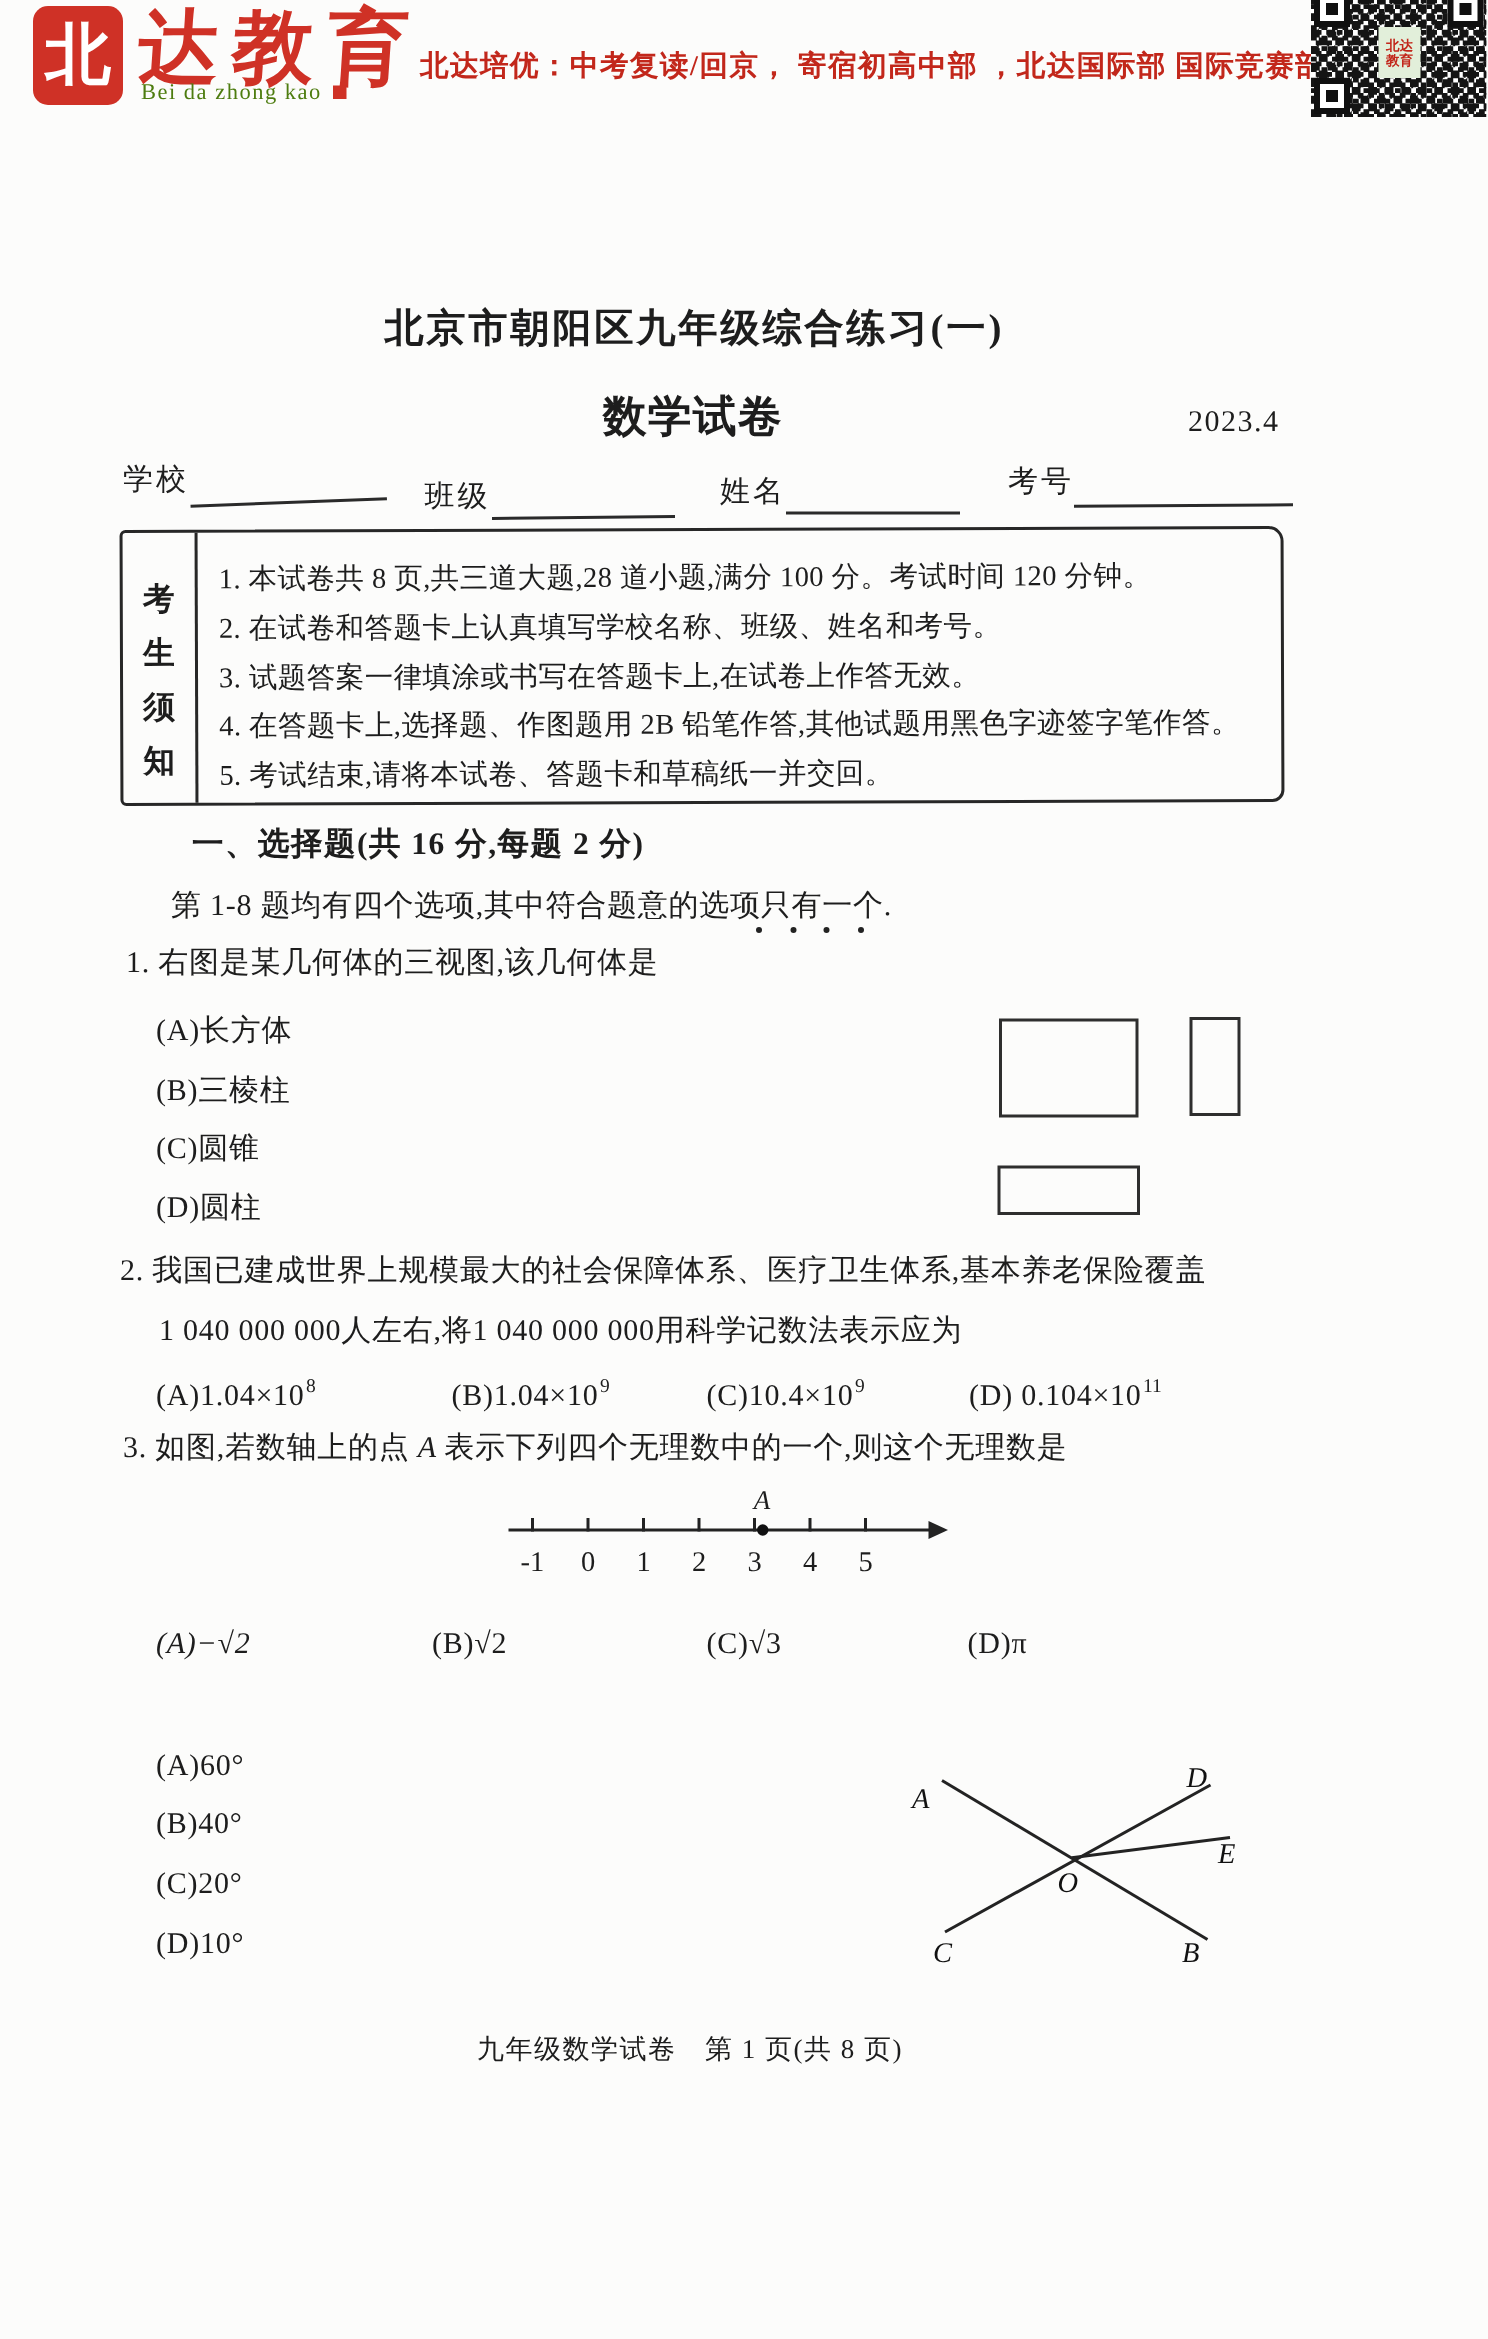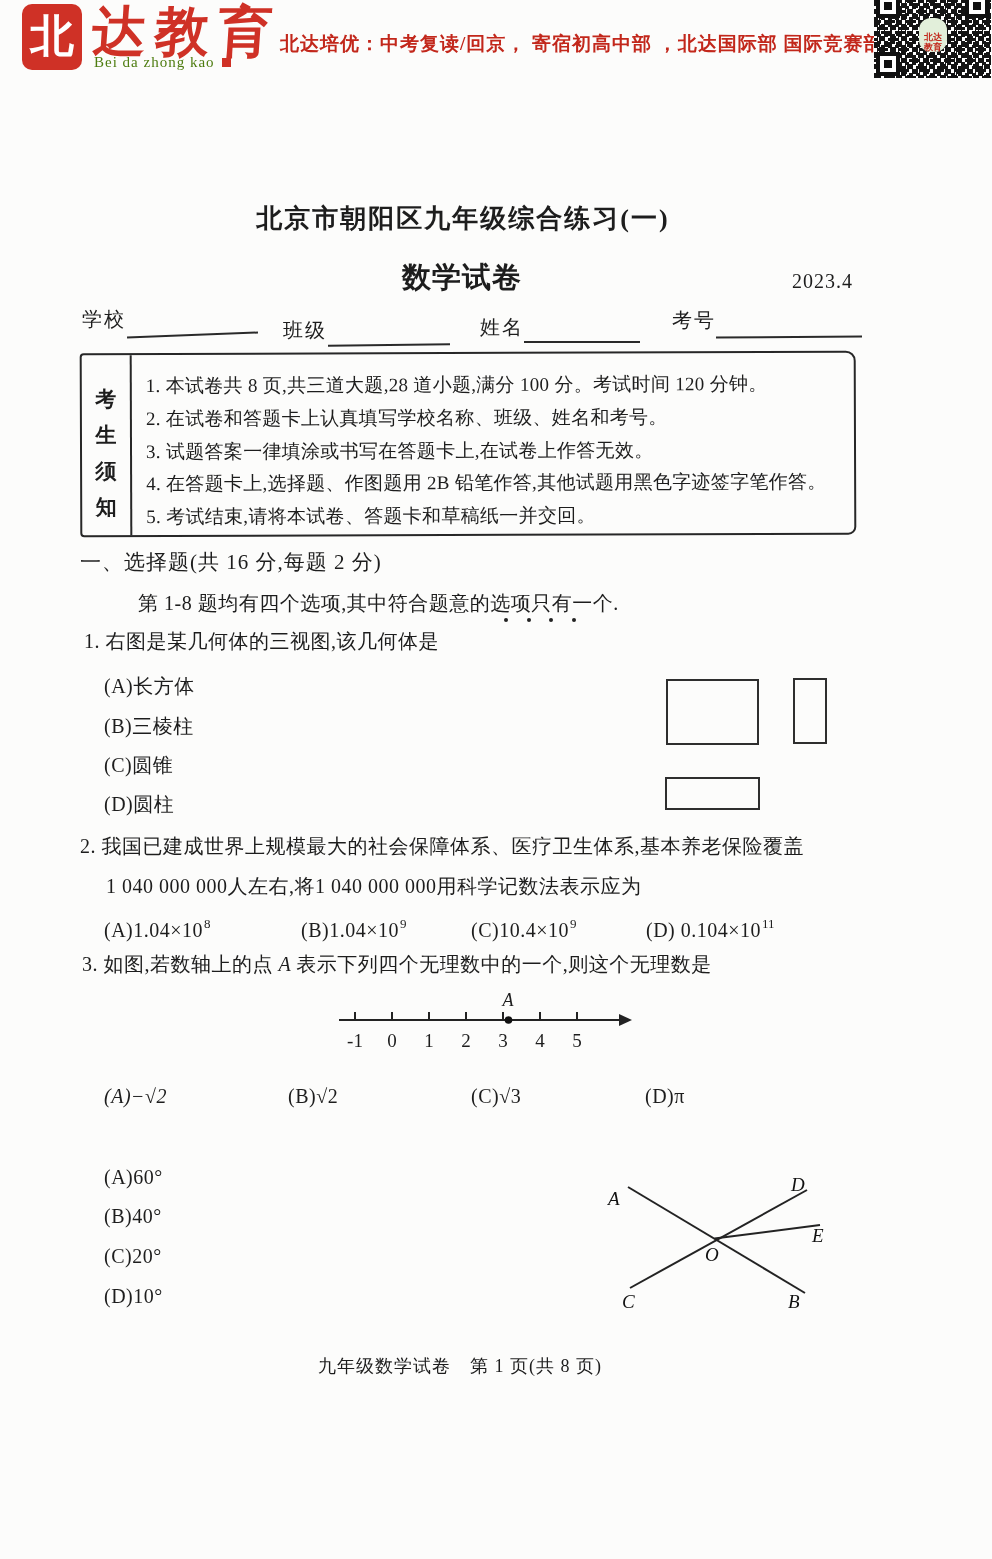--- a/index.html
+++ b/index.html
@@ -31,22 +31,22 @@
   .qr-noise {
     position:absolute; inset:0;
     background:
       repeating-conic-gradient(#141414 0% 25%, transparent 0% 50%) 0 0/11px 11px,
       repeating-conic-gradient(#141414 0% 25%, #ffffff 0% 50%) 0 0/7px 7px;
   }
   .qr-finder { position:absolute; width:24px; height:24px; border:4px solid #101010; background:#fff; }
   .qr-finder::after { content:""; position:absolute; inset:4px; background:#101010; }
   .qr-badge {
     position:absolute; left:45px; top:26px; width:28px; height:34px; background:#e2efda;
-    display:flex; flex-direction:column; align-items:center; justify-content:flex-end;
-    font-size:9px; line-height:10px; color:#c2271b; font-weight:bold;border-radius:12px;
+    display:flex; flex-direction:column; align-items:center; justify-content:center;
+    font-size:9px; line-height:10px; color:#c2271b; font-weight:bold;
   }
 
   
   .exam-title {
     left:0; top:201px; width:992px; text-align:center; transform:translateX(-33px);
     font-size:26px; font-weight:bold; letter-spacing:2px;
   }
   .subject-title {
     left:0; top:258px; width:992px; text-align:center; transform:translateX(-34px);
     font-size:29px; font-weight:bold; letter-spacing:1px;
@@ -60,21 +60,21 @@
   
   .notice {
     left:80px; top:352px; width:776px; height:184px;
     border:2.5px solid #272727; border-radius:4px 10px 8px 4px; transform:rotate(-0.2deg);
   }
   .notice-divider { position:absolute; left:48px; top:0; bottom:0; border-left:2.2px solid #272727; }
   .side-char { position:absolute; left:0; width:48px; text-align:center; font-size:21px; font-weight:bold; }
   .notice-item { position:absolute; left:64px; white-space:nowrap; font-size:19px; letter-spacing:0.3px; }
 
   
-  .sec-heading { font-size:21px; font-weight:normal; letter-spacing:1px; }
+  .sec-heading { font-size:21px; font-weight:bold; letter-spacing:1px;margin-left:48px; }
   .stem, .opt, .subline { font-size:20px; letter-spacing:0.5px; white-space:nowrap; }
   .var { font-style:italic; font-family:"Liberation Serif","DejaVu Serif",serif; letter-spacing:0; }
   .dots { display:flex; justify-content:space-between; width:72px; }
   .dots i { width:4px; height:4px; border-radius:50%; background:#222; }
   sup.exp { font-size:13px; position:relative; top:-1px; margin-left:1px; letter-spacing:0; }
   .tv-rect { position:absolute; border:2.5px solid #2e2e2e; }
   .figure-svg text { font-family:"Liberation Serif","DejaVu Serif",serif; }
   .footer { left:260px; top:1354px; width:400px; text-align:center; font-size:18px; letter-spacing:1px; }
 </style>
 </head>
@@ -125,21 +125,21 @@
     <div class="side-char" style="top:102px;">须</div>
     <div class="side-char" style="top:138px;">知</div>
     <div class="notice-item" style="top:18px;">1. 本试卷共 8 页,共三道大题,28 道小题,满分 100 分。考试时间 120 分钟。</div>
     <div class="notice-item" style="top:51px;">2. 在试卷和答题卡上认真填写学校名称、班级、姓名和考号。</div>
     <div class="notice-item" style="top:84px;">3. 试题答案一律填涂或书写在答题卡上,在试卷上作答无效。</div>
     <div class="notice-item" style="top:116px;">4. 在答题卡上,选择题、作图题用 2B 铅笔作答,其他试题用黑色字迹签字笔作答。</div>
     <div class="notice-item" style="top:149px;">5. 考试结束,请将本试卷、答题卡和草稿纸一并交回。</div>
   </div>
 
   <div class="abs sec-heading" style="left:80px; top:548px;">一、选择题(共 16 分,每题 2 分)</div>
-  <div class="abs subline" style="left:114px; top:590px;margin-left:24px;">
+  <div class="abs subline" style="left:114px; top:590px;">
     <span>第 1-8 题均有四个选项,其中符合题意的选项</span><span>只有一个</span><span>.</span>
   </div>
   <div class="abs dots" style="left:504px; top:618px;">
     <i></i>
       <i></i>
       <i></i>
       <i></i>
   </div>
 
   <div class="abs stem" style="left:84px; top:628px;">1. 右图是某几何体的三视图,该几何体是</div>

